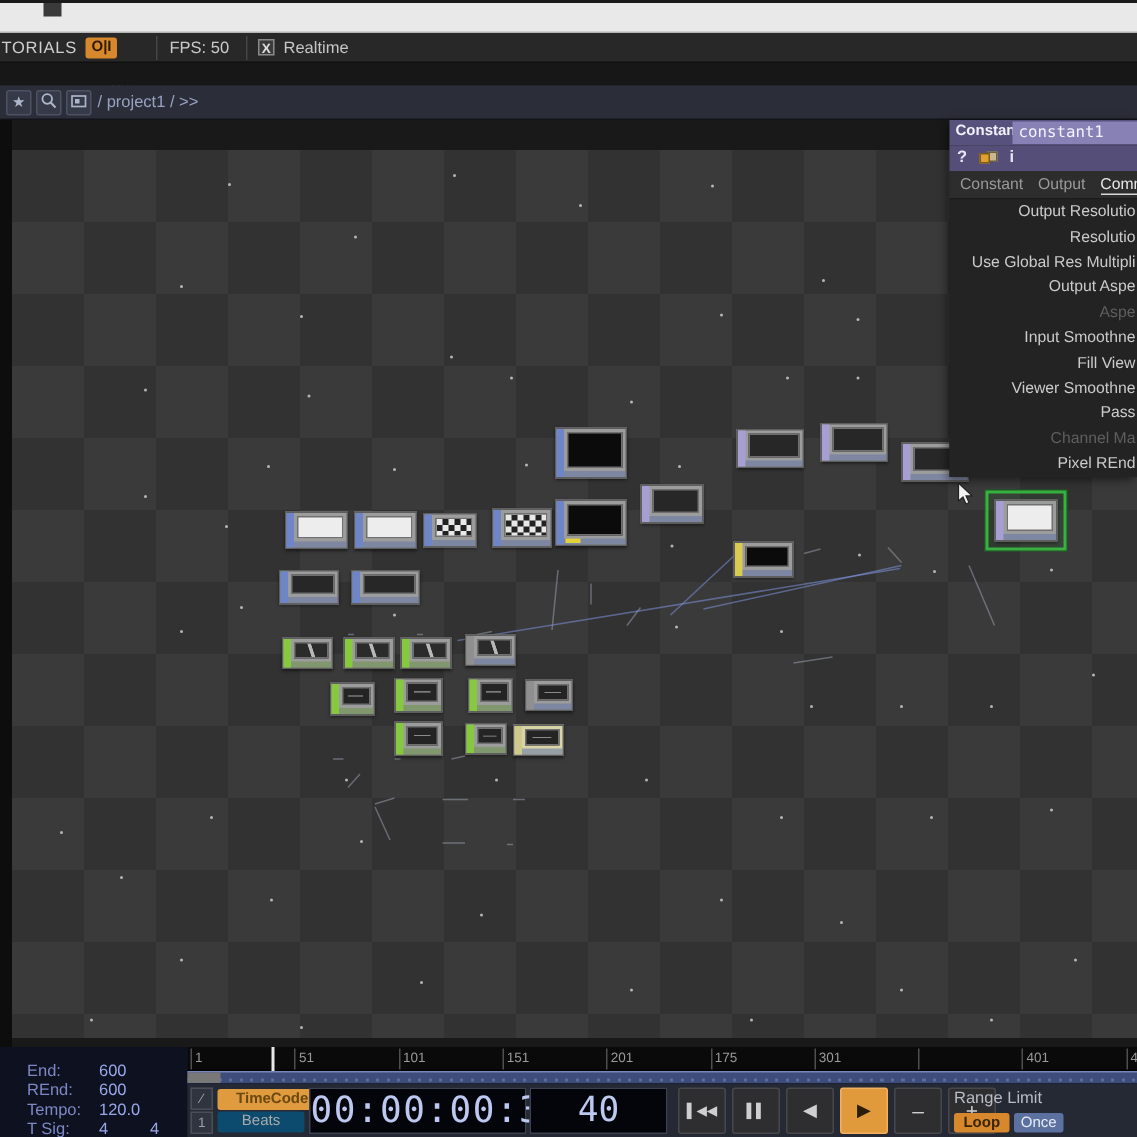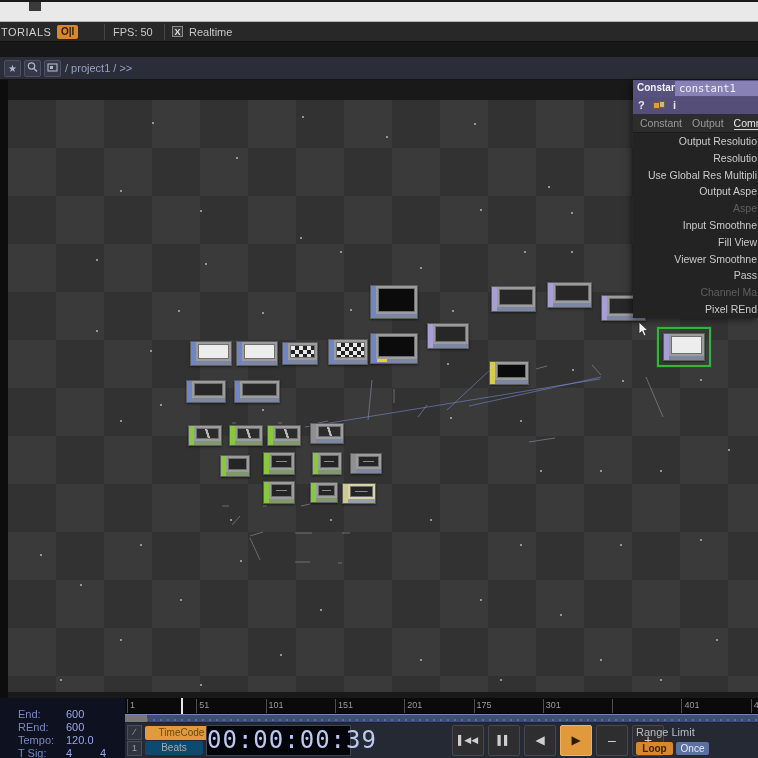--- a/index.html
+++ b/index.html
@@ -89,21 +89,21 @@
   .ticklabel { position:absolute; top:2px; font-size:9px; color:#9a9a9a; }
   #playhead { position:absolute; top:0; width:2px; height:16px; background:#e8e8e8; }
 
   #rangebar { left:125px; top:714px; width:633px; height:9px; background:#3d4c78; border-top:1px solid #7387b8; border-bottom:1px solid #1b2234;
     background-image:repeating-linear-gradient(90deg, #5a6b9e 0 2px, #3d4c78 2px 7px); background-position:0 4px; background-size:100% 2px; background-repeat:repeat-x; }
   #range-grip { position:absolute; left:0; top:0; width:22px; height:7px; background:#787878; }
 
   
   #transport { left:125px; top:723px; width:633px; height:35px; background:#242933; }
   .minibtn { width:15px; height:15px; background:#30343e; border:1px solid #4a4e5a; color:#98a0b4; font-size:9px; text-align:center; line-height:13px; }
-  #btn-timecode { left:20px; top:3px; width:73px; height:14px; background:#e09b3e; color:#6b4712; font-size:10px; font-weight:normal; text-align:center; line-height:14px; border-radius:2px; }
+  #btn-timecode { left:20px; top:3px; width:73px; height:14px; background:#e09b3e; color:#6b4712; font-size:10px; font-weight:bold; text-align:center; line-height:14px; border-radius:2px; }
   #btn-beats { left:20px; top:18px; width:58px; height:14px; background:#0c4a6e; color:#ababab; font-size:10px; text-align:center; line-height:14px; border-radius:2px; }
   .display { background:#04050a; border:1px solid #3c4250; color:#bcc8f0; font-family:"DejaVu Sans Mono", monospace; text-align:center; }
   #tc-display { left:81px; top:2px; width:145px; height:31px; font-size:24px; line-height:29px; letter-spacing:1px; }
   #fr-display { left:228px; top:2px; width:92px; height:31px; font-size:23px; line-height:29px; }
   #tbuttons { left:327px; top:2px; height:31px; display:flex; gap:4px; }
   .tbtn { width:32px; height:31px; background:#2e2e31; border:1px solid #48484c; color:#cfcfcf; font-size:9px; text-align:center; line-height:29px; border-radius:2px; }
   .tbtn.active { background:#e09a3c; border-color:#f0b060; color:#2a1c06; }
   #rangelimit-label { left:511px; top:3px; font-size:11px; color:#b8bcc6; }
   #btn-loop { left:511px; top:19px; width:37px; height:13px; background:#d7872c; color:#3a2508; font-size:10px; font-weight:bold; text-align:center; line-height:13px; border-radius:2px; }
   #btn-once { left:551px; top:19px; width:33px; height:13px; background:#5d71a0; color:#e6ecf8; font-size:10px; text-align:center; line-height:13px; border-radius:2px; }
@@ -493,20 +493,21 @@
   </div>
 
   <div id="transport" class="abs">
     <div id="minicol">
         <div class="abs minibtn" style="left: 2px; top: 2px;">∕</div>
         <div class="abs minibtn" style="left: 2px; top: 18px;">1</div>
       </div>
     <div id="btn-timecode" class="abs">TimeCode</div>
     <div id="btn-beats" class="abs">Beats</div>
     <div id="tc-display" class="abs display">00:00:00:39</div>
+    <div id="fr-display" class="abs display">40</div>
     <div id="tbuttons" class="abs">
         <div class="tbtn">▌◀◀</div>
         <div class="tbtn">▌▌</div>
         <div class="tbtn" style="font-size: 12px;">◀</div>
         <div class="tbtn active" style="font-size: 12px;">▶</div>
         <div class="tbtn" style="font-size: 14px;">–</div>
         <div class="tbtn" style="font-size: 14px;">+</div>
       </div>
     <span id="rangelimit-label" class="abs">Range Limit</span>
     <div id="btn-loop" class="abs">Loop</div>

